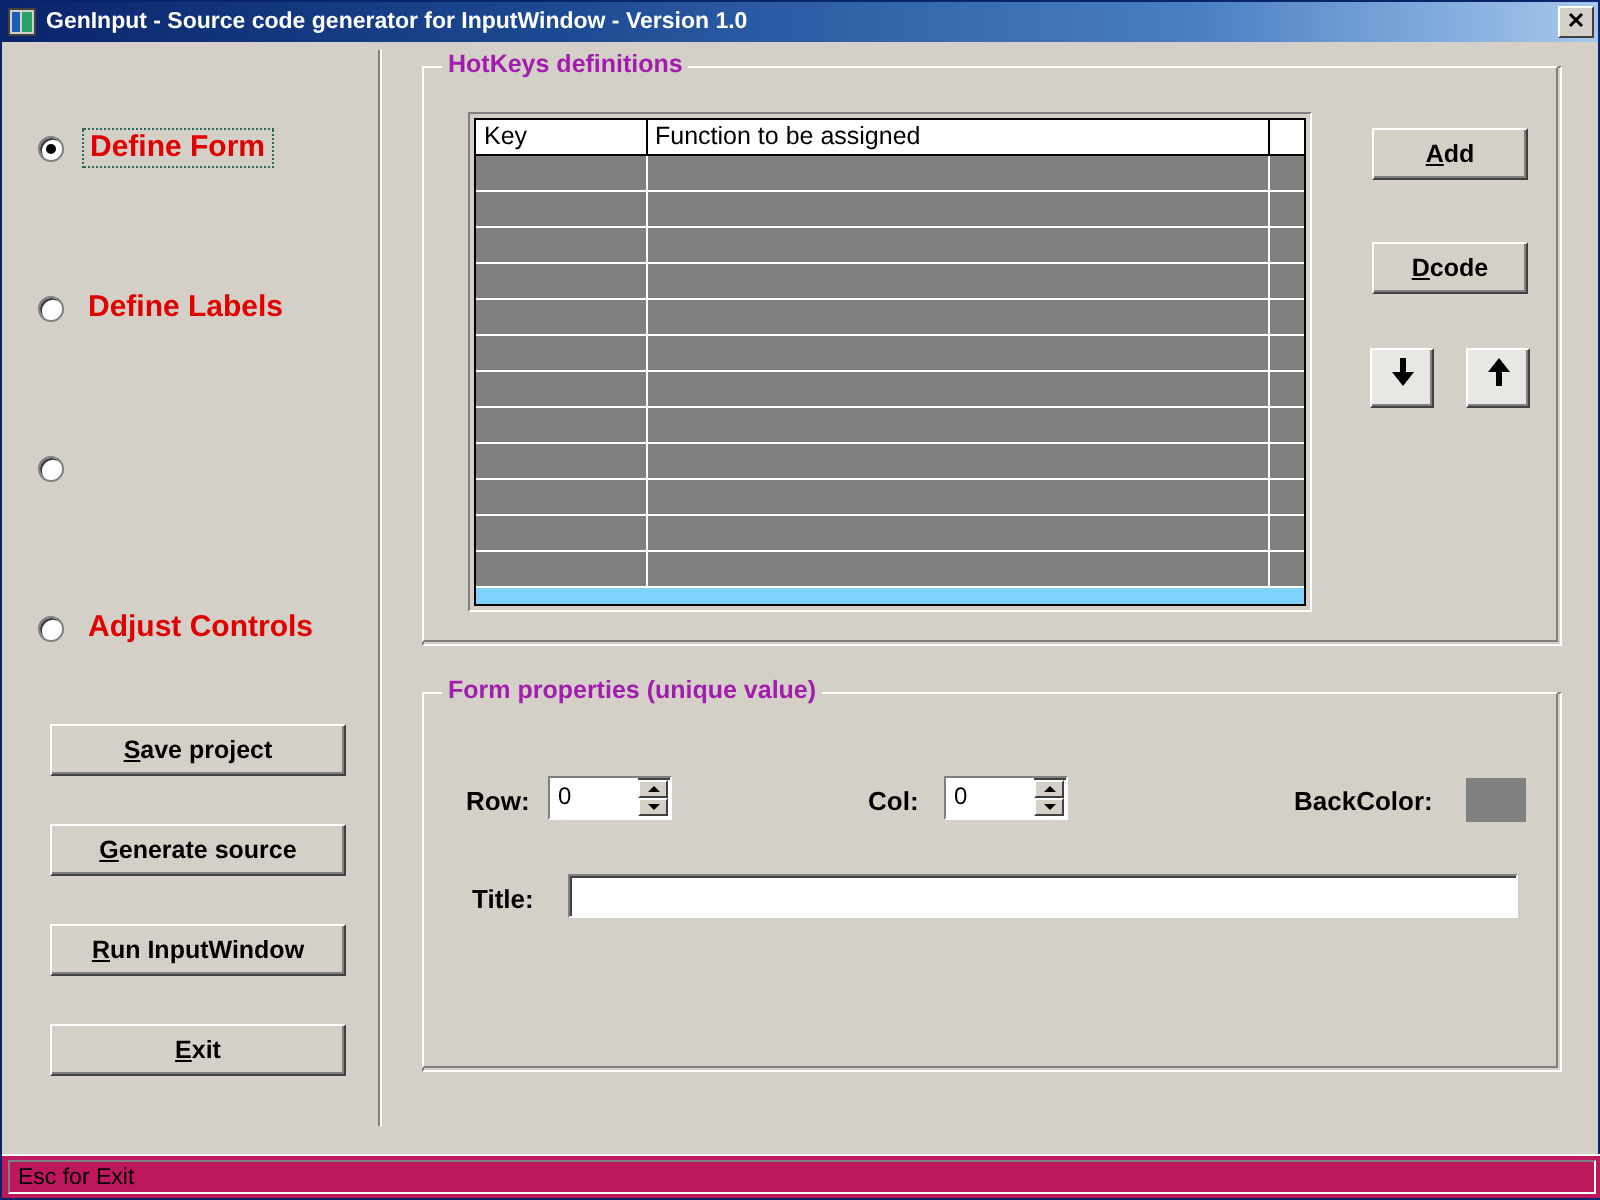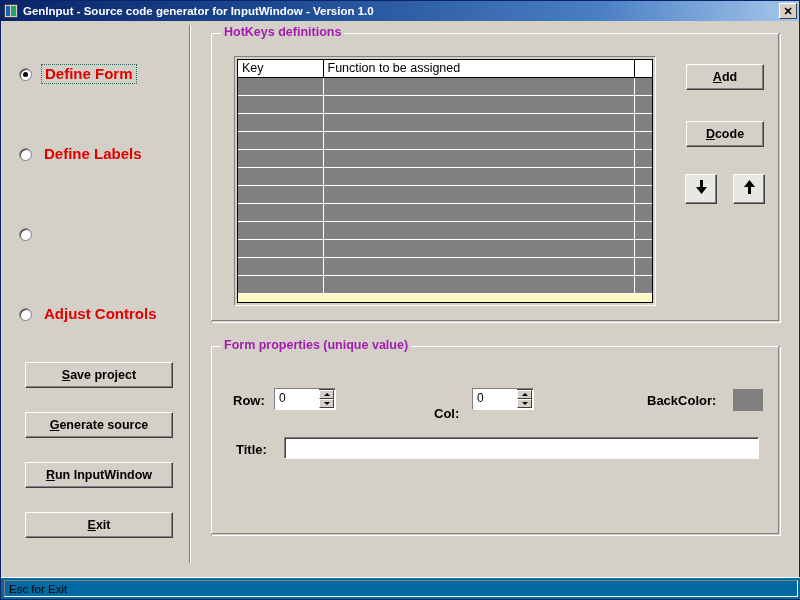--- a/index.html
+++ b/index.html
@@ -229,21 +229,21 @@
     border-bottom: 1px solid #ffffff;
     box-sizing: border-box;
     background: #d4d0c8;
     overflow: hidden;
   }
   #grid-scroll {
     position: absolute;
     left: 2px; top: 2px;
     width: 416px;
     height: 244px;
-    background: #fef9c3;
+    background: #7dd3fc;
     border: 1px solid #000000;
     box-sizing: border-box;
     overflow: hidden;
   }
   .grid-table {
     border-collapse: collapse;
     width: 100%;
     table-layout: fixed;
   }
   .grid-table th {
@@ -397,21 +397,21 @@
     left: 135px; top: 125px;
     width: 280px; height: 27px;
   }
 
   
   #status-bar {
     position: absolute;
     left: 0; bottom: 0;
     width: 800px;
     height: 22px;
-    background: #0369a1;
+    background: #be185d;
     border-top: 1px solid #ffffff;
     box-sizing: border-box;
     display: flex;
     align-items: center;
   }
   #status-panel {
     margin: 2px 3px 2px 3px;
     height: 17px;
     flex: 1 1 auto;
     border-top: 1px solid #808080;
@@ -598,21 +598,21 @@
           <div class="spinner-arrows">
             <div class="spin-btn">
                 <span class="spin-tri-up"></span>
               </div>
             <div class="spin-btn">
                 <span class="spin-tri-down"></span>
               </div>
           </div>
         </div>
 
-        <div class="prop-label" style="left:222px; top:60px;">Col:</div>
+        <div class="prop-label" style="left:222px; top:47px;">Col:</div>
         <div class="spinner" style="left:260px; top:41px;">
           <div class="spinner-value">0</div>
           <div class="spinner-arrows">
             <div class="spin-btn">
                 <span class="spin-tri-up"></span>
               </div>
             <div class="spin-btn">
                 <span class="spin-tri-down"></span>
               </div>
           </div>

